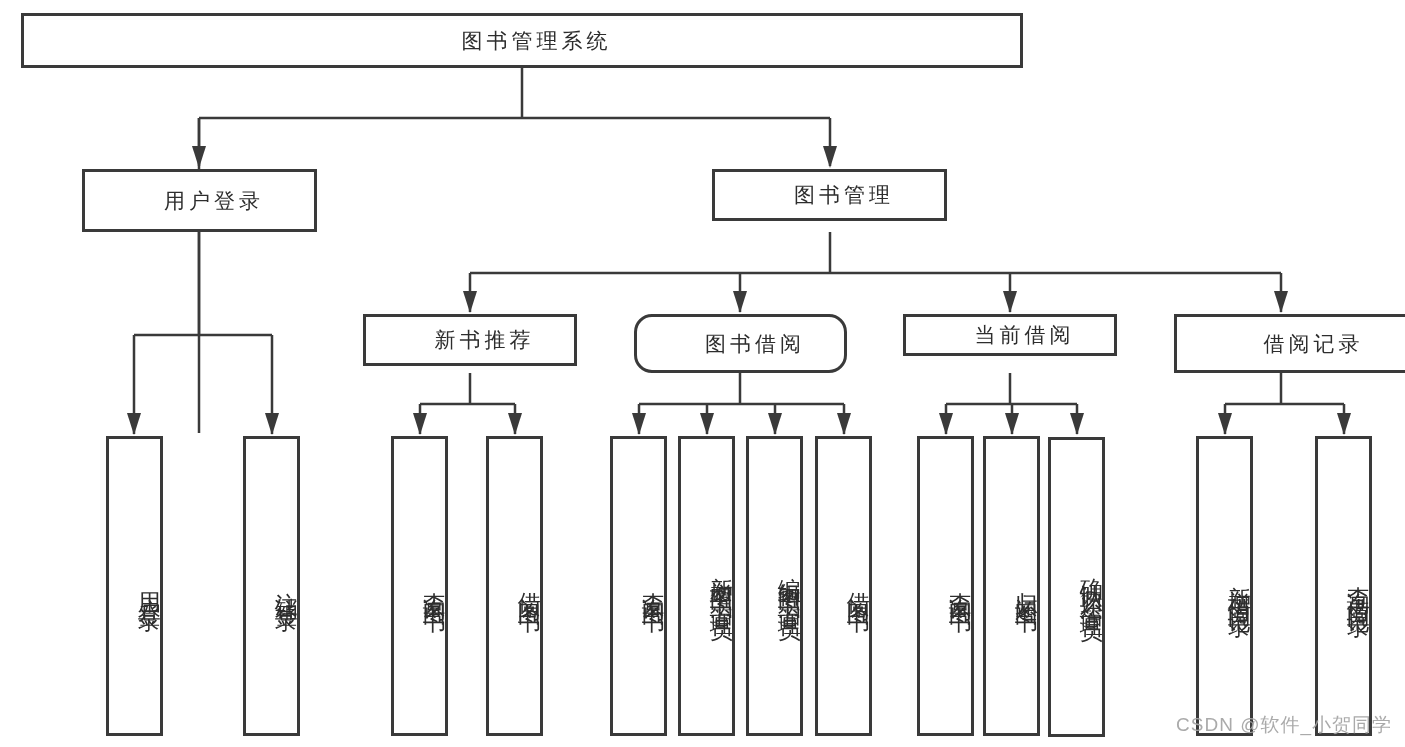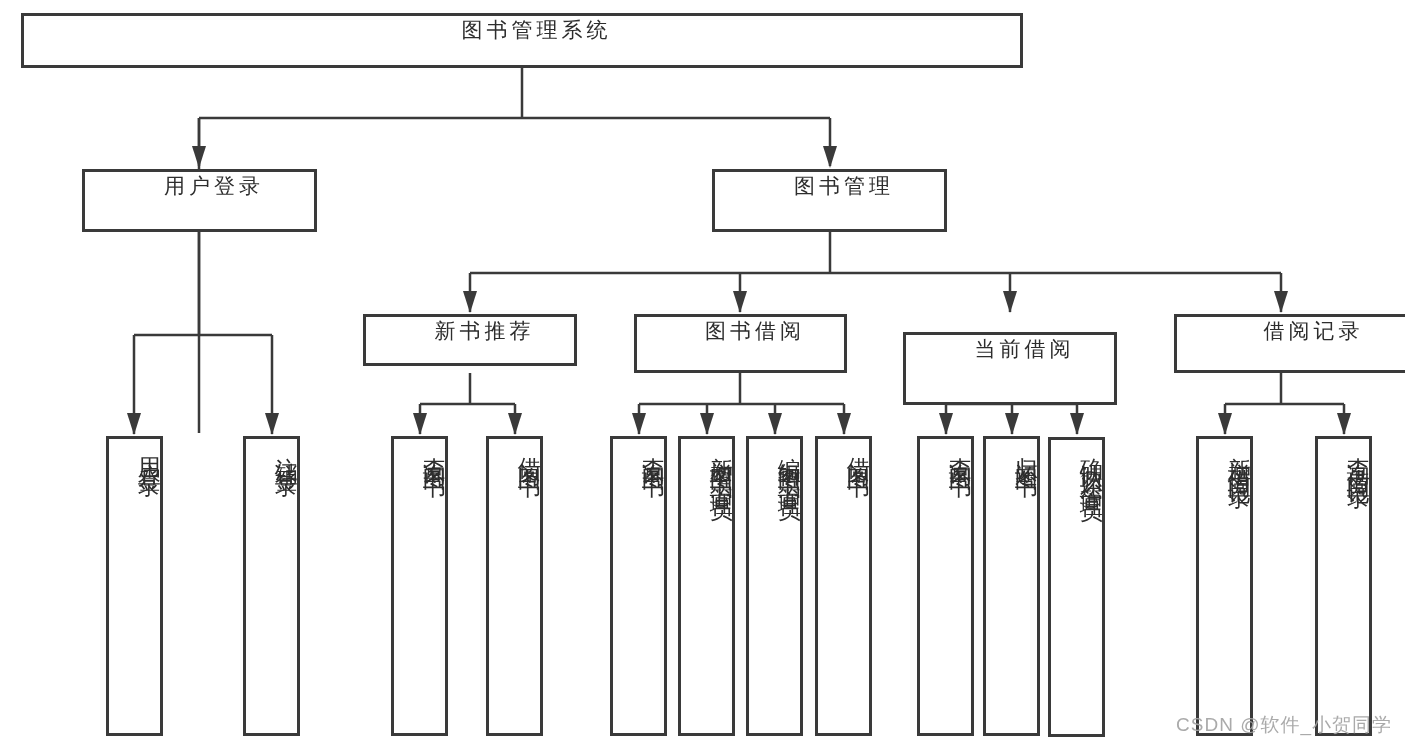--- a/index.html
+++ b/index.html
@@ -24,21 +24,21 @@
   svg.connectors polygon {
     fill: #3a3a3a;
     stroke: none;
   }
   .node {
     position: absolute;
     box-sizing: border-box;
     border: 3px solid #3a3a3a;
     background: #ffffff;
     display: flex;
-    align-items: flex-start;
+    align-items: center;
     justify-content: center;
     padding-left: 29px;
   }
   .node.h span {
     font-size: 21px;
     letter-spacing: 4px;
     white-space: nowrap;
   }
   .node.v span {
     writing-mode: vertical-rl;
@@ -100,31 +100,31 @@
     <polygon points="1337,413 1351,413 1344,435"></polygon>
   </svg>
 
   <div class="node h" style="left:21px; top:13px; width:1002px; height:55px;">
     <span>图书管理系统</span>
   </div>
 
   <div class="node h" style="left:82px; top:169px; width:235px; height:63px;">
     <span>用户登录</span>
   </div>
-  <div class="node h" style="left:712px; top:169px; width:235px; height:63px;">
+  <div class="node h" style="left:712px; top:169px; width:235px; height:52px;">
     <span>图书管理</span>
   </div>
 
   <div class="node h" style="left:363px; top:314px; width:214px; height:52px;">
     <span>新书推荐</span>
   </div>
-  <div class="node h" style="left:634px; top:314px; width:213px; height:59px;">
+  <div class="node h" style="left:634px; top:314px; width:213px; height:59px;border-radius:18px;">
     <span>图书借阅</span>
   </div>
-  <div class="node h" style="left:903px; top:332px; width:214px; height:73px;">
+  <div class="node h" style="left:903px; top:314px; width:214px; height:42px;">
     <span>当前借阅</span>
   </div>
   <div class="node h" style="left:1174px; top:314px; width:250px; height:59px;">
     <span>借阅记录</span>
   </div>
 
   <div class="node v" style="left:106px; top:436px; width:57px; height:300px;">
     <span>用户登录</span>
   </div>
   <div class="node v" style="left:243px; top:436px; width:57px; height:300px;">

